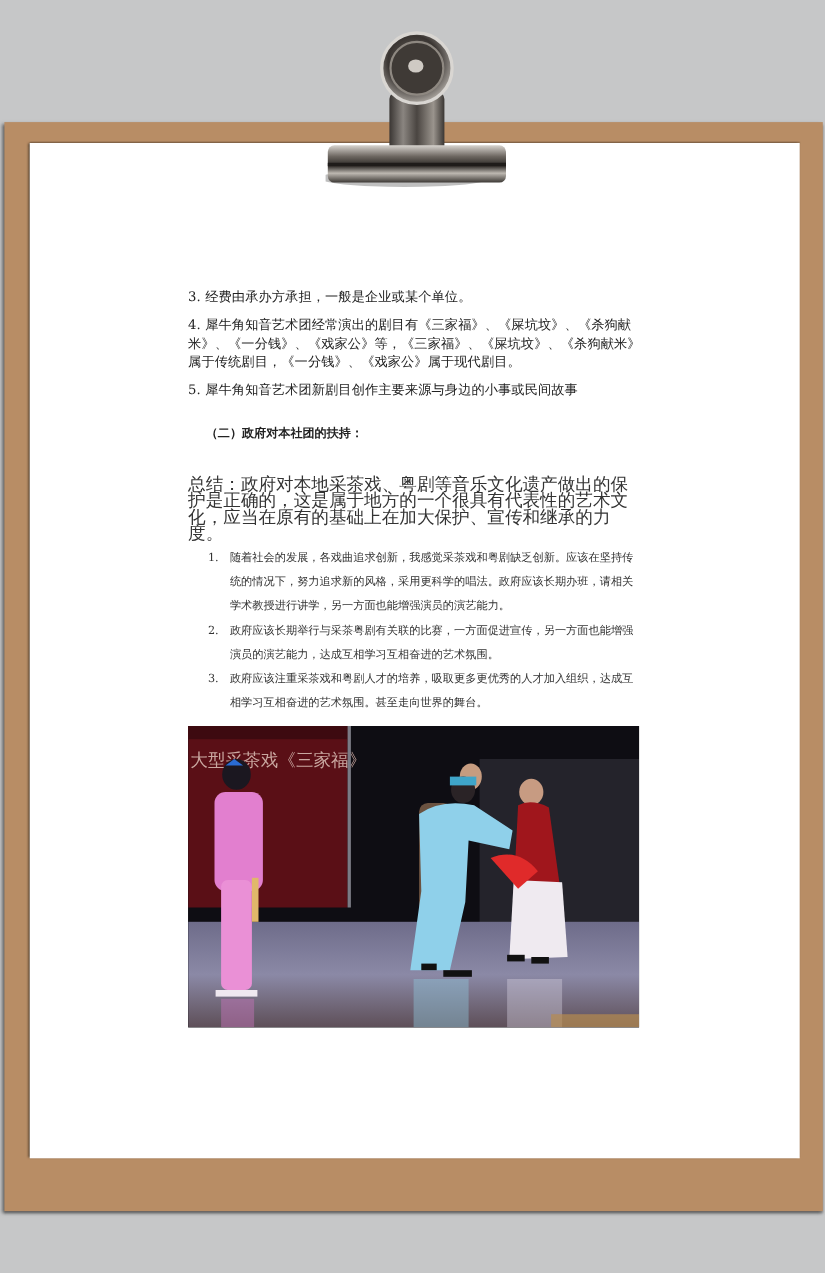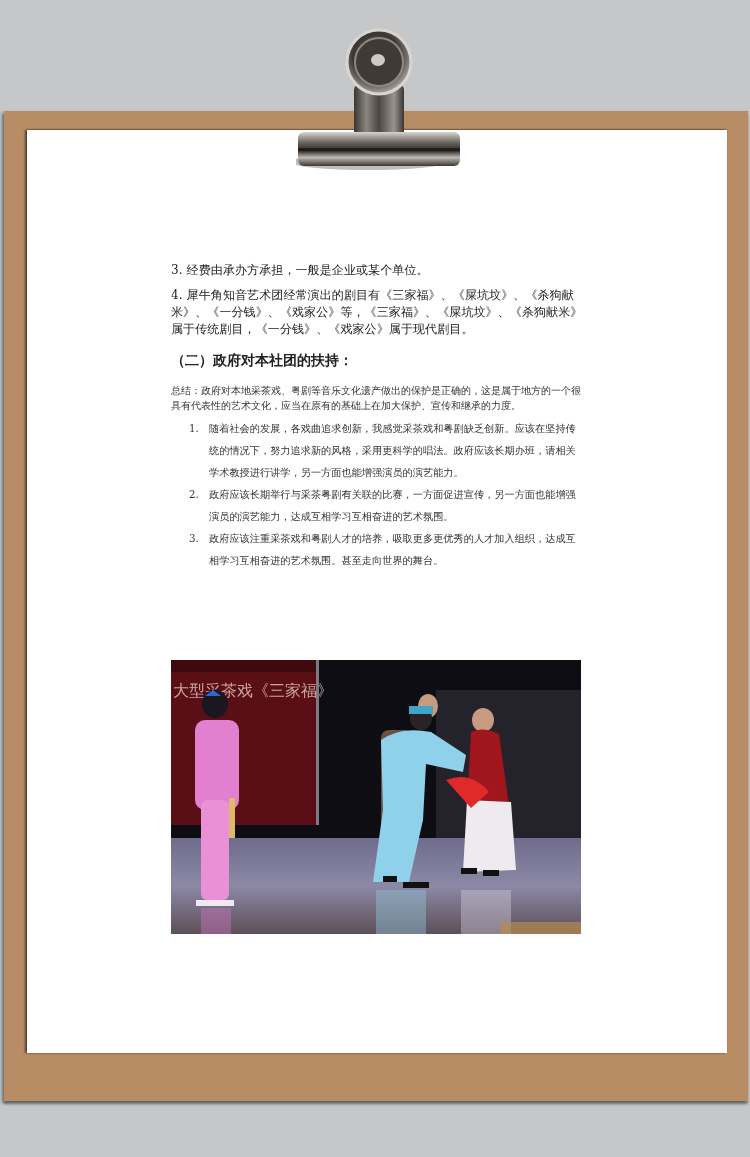--- a/index.html
+++ b/index.html
@@ -4,22 +4,22 @@
 <style>
   html,body{margin:0;padding:0;}
   body{width:750px;height:1157px;position:relative;overflow:hidden;background:#c6c7c8;font-family:"DejaVu Serif","Liberation Serif",serif;}
   .board{position:absolute;left:4px;top:111px;width:744px;height:990px;background:#b88d65;box-shadow:-2px 2px 3px rgba(60,60,60,.6),0 3px 2px rgba(80,80,80,.5);}
   .paper{position:absolute;left:27px;top:130px;width:700px;height:923px;background:#ffffff;box-shadow:-2px 0 2px rgba(0,0,0,.55),0 -1px 1px rgba(0,0,0,.2);}
   .clip{position:absolute;left:296px;top:24px;width:166px;height:148px;}
   .doc{position:absolute;left:171px;top:262px;width:412px;color:#222;}
   .p{font-size:12px;line-height:17px;margin:0;letter-spacing:0.1px;}
   .gap6{height:6px;}
   .gap8{height:8px;}
-  .h{font-size:14px;font-weight:bold;line-height:17px;margin:0;}
-  .small{font-size:10px;line-height:15px;color:#333;margin:0;}
+  .h{font-size:11px;font-weight:bold;line-height:17px;margin:16px;}
+  .small{font-size:16px;line-height:15px;color:#333;margin:0;}
   ol.list{margin:0;padding:0;list-style:none;}
   ol.list li{display:flex;font-size:10.2px;line-height:22px;color:#333;}
   ol.list li .num{width:38px;flex:none;padding-left:18px;box-sizing:border-box;}
   ol.list li .txt{flex:1;}
   .photo{position:absolute;left:171px;top:660px;width:410px;height:274px;overflow:hidden;background:#0d0c12;}
 </style>
 </head>
 <body>
 
 <div class="board"></div>
@@ -54,20 +54,21 @@
   <ellipse cx="82" cy="36" rx="7" ry="6" fill="#cfcac4"></ellipse>
   <rect x="2" y="108" width="162" height="34" rx="6" fill="url(#gb)"></rect>
   <rect x="2" y="124" width="162" height="3" fill="#1f1c1a"></rect>
 </svg>
 
 <div class="doc">
   <p class="p"><span>3.</span> <span>经费由承办方承担，一般是企业或某个单位。</span></p>
   <div class="gap8"></div>
   <p class="p"><span>4.</span> <span>犀牛角知音艺术团经常演出的剧目有《三家福》、《屎坑坟》、《杀狗献米》、《一分钱》、《戏家公》等，《三家福》、《屎坑坟》、《杀狗献米》属于传统剧目，《一分钱》、《戏家公》属于现代剧目。</span></p>
   <div class="gap8"></div>
+  <p class="p"><span>5.</span> <span>犀牛角知音艺术团新剧目创作主要来源与身边的小事或民间故事</span></p>
   <div class="gap6"></div>
   <p class="h">（二）政府对本社团的扶持：</p>
   <div class="gap8"></div>
   <div class="gap6"></div>
   <p class="small">总结：政府对本地采茶戏、粤剧等音乐文化遗产做出的保护是正确的，这是属于地方的一个很具有代表性的艺术文化，应当在原有的基础上在加大保护、宣传和继承的力度。</p>
   <div style="height:5px"></div>
   <ol class="list">
     <li>
         <span class="num">1.</span>
         <span class="txt">随着社会的发展，各戏曲追求创新，我感觉采茶戏和粤剧缺乏创新。应该在坚持传统的情况下，努力追求新的风格，采用更科学的唱法。政府应该长期办班，请相关学术教授进行讲学，另一方面也能增强演员的演艺能力。</span>

